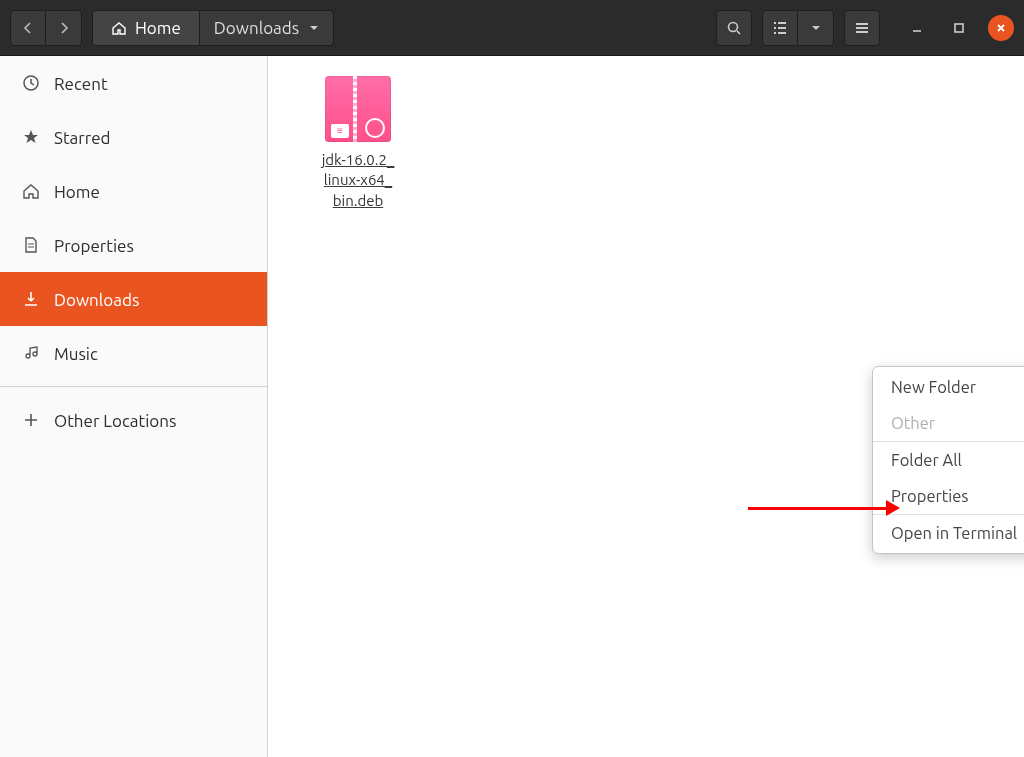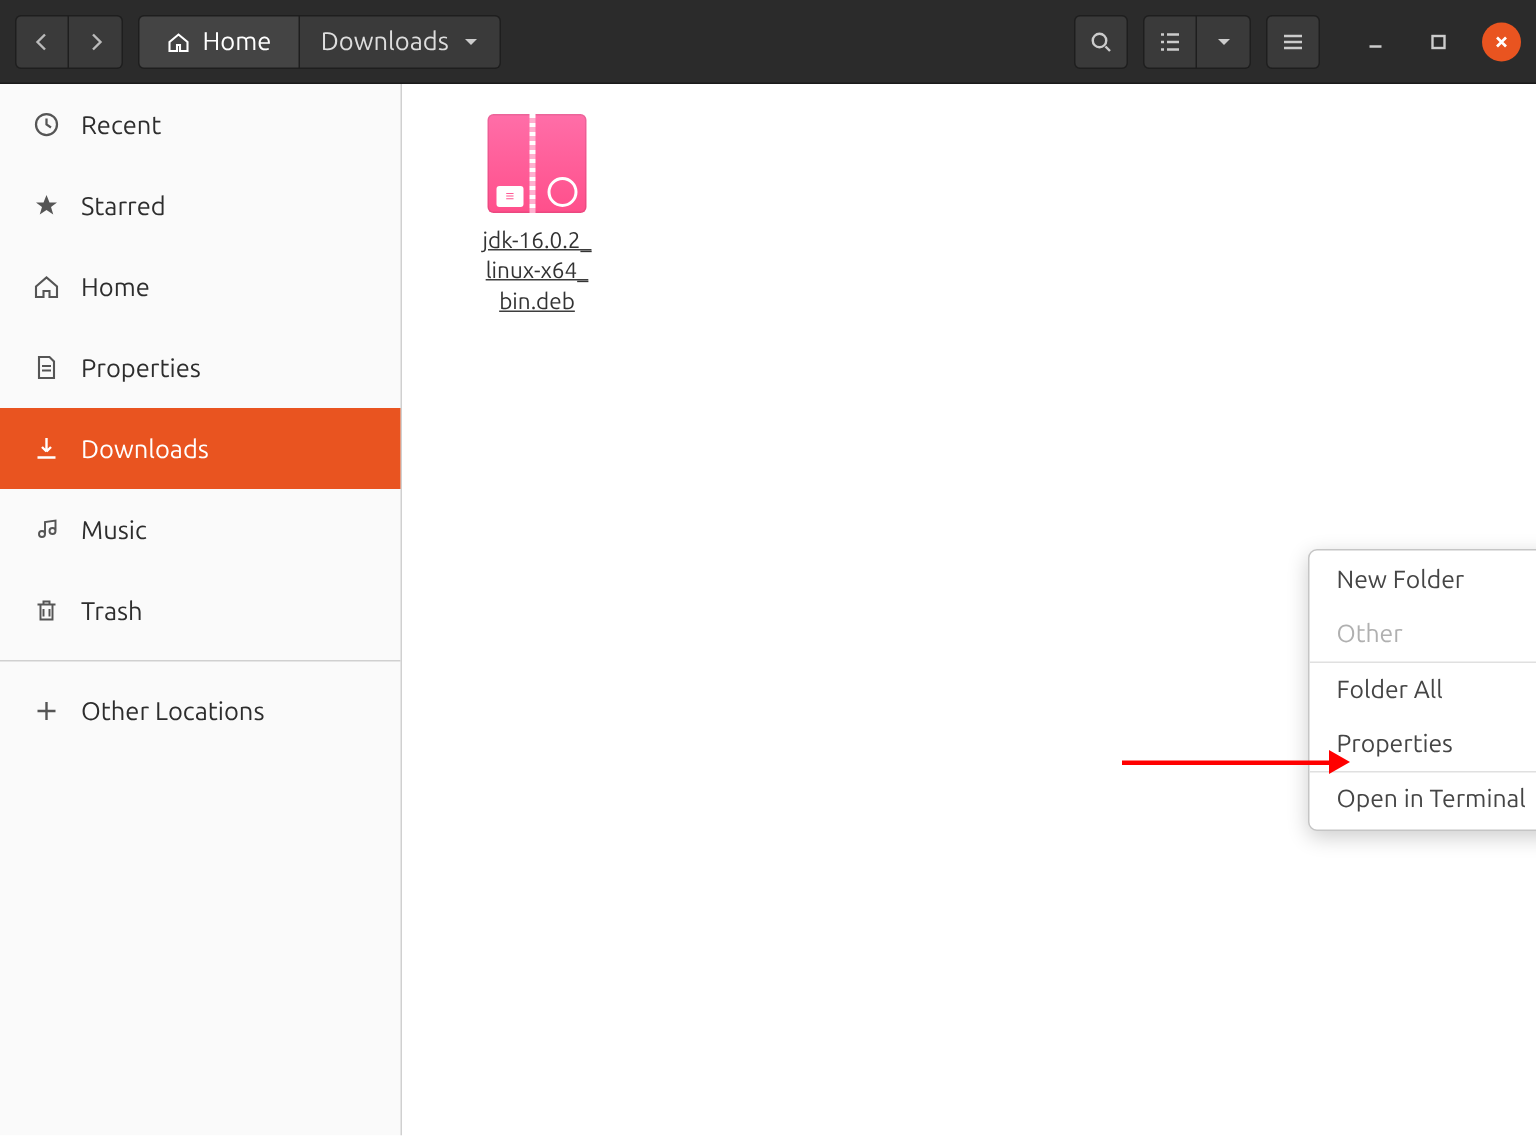--- a/index.html
+++ b/index.html
@@ -216,28 +216,20 @@
       <span>Downloads</span>
     </div>
     <div class="side-item">
       <span class="icon">
           <svg width="18" height="18" viewBox="0 0 18 18">
             <path d="M6 14a2 2 0 100-4 2 2 0 000 4zM13 12a2 2 0 100-4 2 2 0 000 4zM8 12V4l7-1v7" stroke="currentColor" stroke-width="1.3" fill="none"></path>
           </svg>
         </span>
       <span>Music</span>
     </div>
-    <div class="side-item">
-      <span class="icon">
-          <svg width="18" height="18" viewBox="0 0 18 18">
-            <path d="M3 5h12M5 5v10h8V5M7 5V3h4v2M7 8v5M11 8v5" stroke="currentColor" stroke-width="1.3" fill="none"></path>
-          </svg>
-        </span>
-      <span>Trash</span>
-    </div>
     <div class="side-divider"></div>
     <div class="side-item">
       <span class="icon">
           <svg width="18" height="18" viewBox="0 0 18 18">
             <path d="M9 3v12M3 9h12" stroke="currentColor" stroke-width="1.6"></path>
           </svg>
         </span>
       <span>Other Locations</span>
     </div>
   </div>

